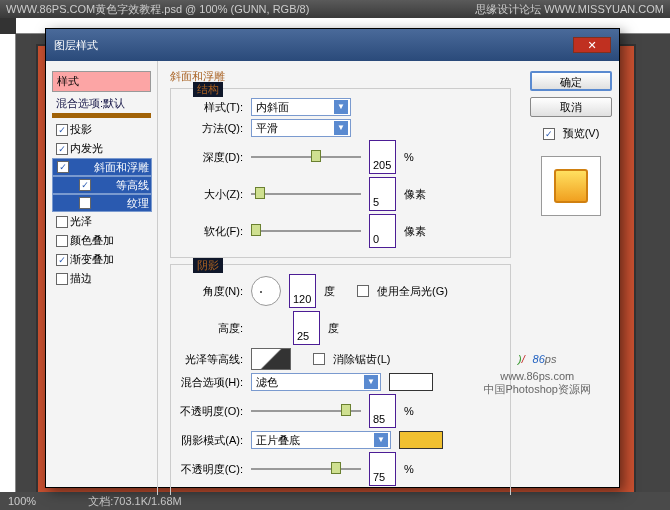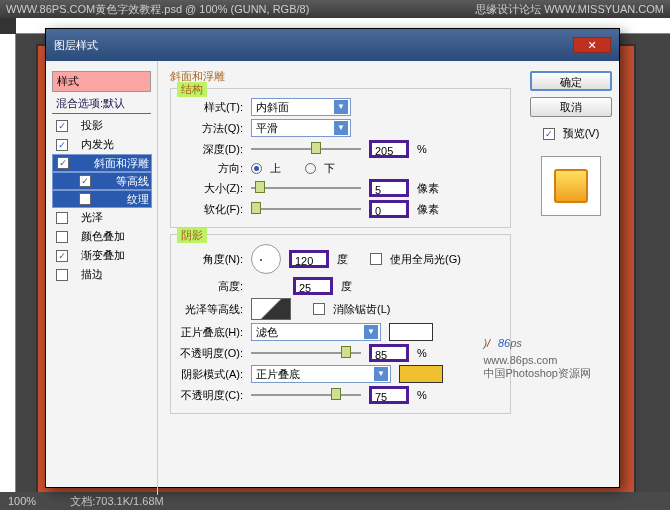--- a/index.html
+++ b/index.html
@@ -2,57 +2,57 @@
 <html><head>
 <meta charset="utf-8">
 <style>
 *{box-sizing:border-box;margin:0;padding:0;font-family:"Microsoft YaHei",SimSun,Arial,sans-serif;font-size:11px}
 body{background:#333;width:670px;height:510px;position:relative;overflow:hidden}
 .app-bar{background:linear-gradient(#5a5a5a,#3a3a3a);color:#ccc;height:18px;line-height:18px;padding:0 6px;display:flex;justify-content:space-between}
 .ruler-h{background:#fff;height:16px;border-bottom:1px solid #888;position:relative;margin-left:16px}
 .ruler-v{background:#fff;width:16px;position:absolute;left:0;top:34px;bottom:18px;border-right:1px solid #888}
 .canvas{position:absolute;left:16px;top:34px;right:0;bottom:18px;background:#444}
 .artboard{position:absolute;left:20px;top:10px;width:600px;height:450px;background:#c85030;border:2px solid #333}
-.status{position:absolute;bottom:0;left:0;right:0;height:18px;background:#4a4a4a;color:#ccc;line-height:18px;padding:0 8px;display:flex;gap:34px}
+.status{position:absolute;bottom:0;left:0;right:0;height:18px;background:#4a4a4a;color:#ccc;line-height:18px;padding:0 8px;display:flex;gap:52px}
 .dialog{position:absolute;left:45px;top:28px;width:575px;height:460px;background:#f4f4f4;border:1px solid #000;box-shadow:4px 4px 12px rgba(0,0,0,.5)}
 .dlg-title{background:linear-gradient(#4a6a9a,#2a4a7a);color:#fff;height:32px;line-height:24px;padding:15px 8px;display:flex;justify-content:space-between;align-items:center}
 .dlg-close{width:38px;height:16px;background:#c03020;color:#fff;text-align:center;line-height:14px;border:1px solid #803020;cursor:pointer}
 .dlg-body{display:flex;height:calc(100% - 24px)}
 .styles-col{width:112px;padding:10px 6px;border-right:1px solid #ccc}
 .styles-hdr{border:1px solid #999;padding:2px 4px;background:#fca5a5;margin-bottom:2px}
-.styles-sub{padding:2px 4px;border-bottom:1px solid #a16207;margin-bottom:2px;color:#114}
-.style-item{padding:2px 2px 2px 4px;display:flex;align-items:center;gap:13px;cursor:pointer}
+.styles-sub{padding:2px 4px;border-bottom:5px solid #a16207;margin-bottom:2px;color:#114}
+.style-item{padding:2px 2px 2px 4px;display:flex;align-items:center;gap:2px;cursor:pointer}
 .style-item.sel{background:#2a5ab0;color:#fff}
 .style-item.sub{padding-left:26px}
 .cb{width:12px;height:12px;border:1px solid #666;background:#fff;display:inline-flex;align-items:center;justify-content:center;font-size:9px;color:#2a5ab0}
 .cb.on::before{content:"✓"}
 .main-col{flex:1;padding:8px 12px;overflow:hidden}
 .panel-title{color:#a86020;margin-bottom:4px}
 .fieldset{border:1px solid #ccc;padding:6px 8px;margin-bottom:6px;position:relative}
-.fs-label{position:absolute;top:-7px;left:6px;background:#bef264;padding:0 4px;color:#a86020}
+.fs-label{position:absolute;top:-7px;left:22px;background:#0f172a;padding:0 4px;color:#a86020}
 .row{display:flex;align-items:center;margin:3px 0;gap:8px}
 .row label{width:64px;text-align:right}
 .sel{border:1px solid #7a9acf;background:#fff;height:18px;width:100px;display:flex;align-items:center;justify-content:space-between;padding:0 2px 0 4px}
 .sel .arr{width:14px;height:14px;background:#5a8ad0;color:#fff;text-align:center;line-height:14px;font-size:8px}
 .slider{width:110px;height:14px;position:relative;display:inline-block}
 .slider::before{content:"";position:absolute;left:0;right:0;top:6px;height:2px;background:#999}
 .thumb{position:absolute;top:0;width:10px;height:12px;background:#cfe090;border:1px solid #6a8030}
-.num{width:40px;height:18px;border:3px solid #4c1d95;background:#fff;padding:0 3px;line-height:16px}
+.num{width:27px;height:18px;border:1px solid #4c1d95;background:#fff;padding:16px 3px;line-height:16px}
 .radio{width:11px;height:11px;border:1px solid #666;border-radius:50%;display:inline-flex;align-items:center;justify-content:center}
 .radio.on::before{content:"";width:5px;height:5px;background:#2a5ab0;border-radius:50%}
 .angle-ctl{width:30px;height:30px;border:1px solid #999;border-radius:50%;background:#fff;position:relative}
 .angle-ctl::after{content:"";position:absolute;width:2px;height:2px;background:#333;left:8px;top:14px;border-radius:50%}
 .swatch{width:44px;height:18px;border:1px solid #333}
 .grad-thumb{width:40px;height:22px;background:linear-gradient(135deg,#fff 48%,#333 52%);border:1px solid #666}
 .right-col{width:96px;padding:10px 8px;display:flex;flex-direction:column;gap:6px;align-items:center}
 .btn{width:82px;height:20px;border:1px solid #888;background:linear-gradient(#fff,#e0e0e0);text-align:center;line-height:18px;cursor:pointer;border-radius:2px}
 .btn.primary{border:2px solid #5a8ad0}
 .preview{width:60px;height:60px;background:#fff;border:1px solid #999;display:flex;align-items:center;justify-content:center;margin-top:6px}
 .preview-sw{width:34px;height:34px;background:linear-gradient(#ffe060,#f0a020);border:2px solid #d08010;border-radius:3px}
-.wm{position:absolute;right:28px;bottom:106px;font-size:10px;color:#666;pointer-events:none}
+.wm{position:absolute;right:28px;bottom:90px;font-size:10px;color:#666;text-align:center;pointer-events:none}
 .wm .logo{font-size:28px;font-style:italic}
 .wm .g{color:#3a9a30}.wm .r{color:#c02020}.wm .b{color:#2060c0}
 </style>
 </head>
 <body>
 
 <div class="app-bar">
   <span>WWW.86PS.COM黄色字效教程.psd @ 100% (GUNN, RGB/8)</span>
   <span>思缘设计论坛  WWW.MISSYUAN.COM</span>
 </div>
@@ -136,28 +136,20 @@
         </div>
         <div class="row">
           <label>深度(D):</label>
           <div class="slider">
               <span class="thumb" style="left:60px"></span>
             </div>
           <span class="num">205</span>
           <span>%</span>
         </div>
         <div class="row">
-          <label>方向:</label>
-          <span class="radio on"></span>
-            <span>上</span>
-          <span style="width:8px"></span>
-          <span class="radio"></span>
-            <span>下</span>
-        </div>
-        <div class="row">
           <label>大小(Z):</label>
           <div class="slider">
               <span class="thumb" style="left:4px"></span>
             </div>
           <span class="num">5</span>
           <span>像素</span>
         </div>
         <div class="row">
           <label>软化(F):</label>
           <div class="slider">
@@ -186,21 +178,21 @@
           <span>度</span>
         </div>
         <div class="row">
           <label>光泽等高线:</label>
           <div class="grad-thumb"></div>
           <span style="width:6px"></span>
           <span class="cb"></span>
           <span>消除锯齿(L)</span>
         </div>
         <div class="row">
-          <label>正片叠底(H):</label>
+          <label>混合选项(H):</label>
           <div class="sel" style="width:130px">
               <span>滤色</span>
               <span class="arr">▼</span>
             </div>
           <span class="swatch" style="background:#fff"></span>
         </div>
         <div class="row">
           <label>不透明度(O):</label>
           <div class="slider">
               <span class="thumb" style="left:90px"></span>

